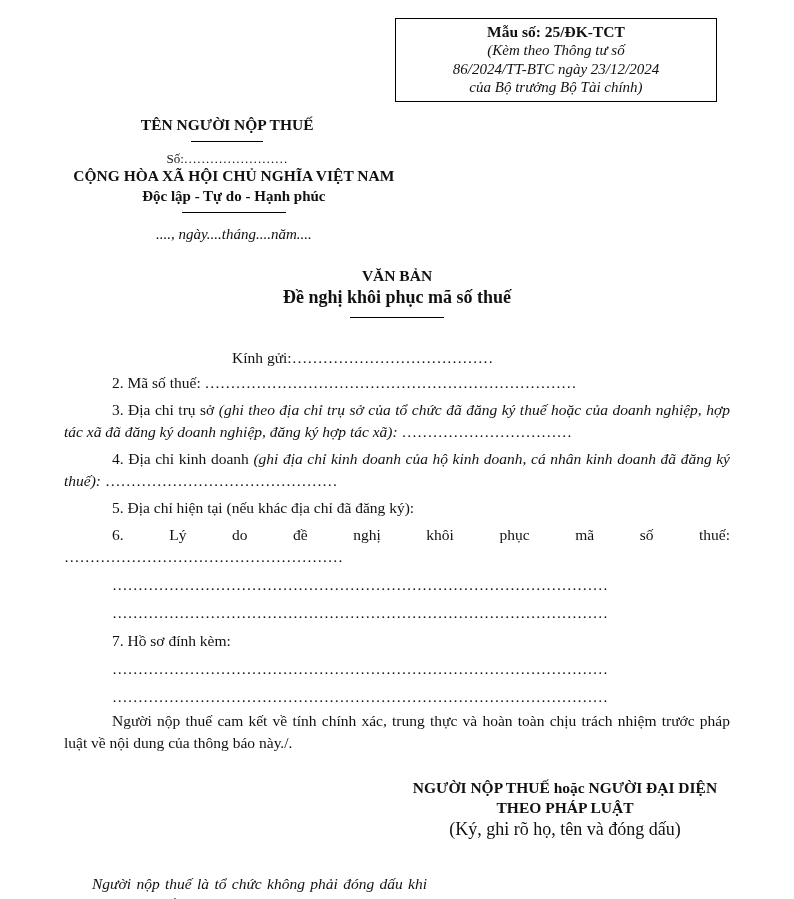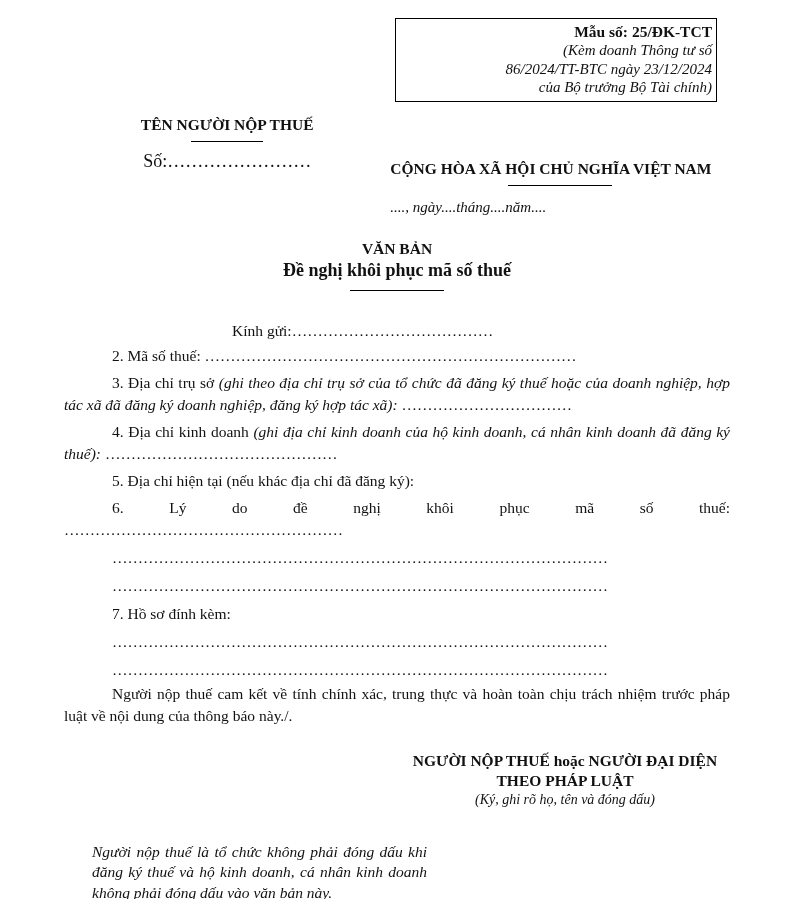--- a/index.html
+++ b/index.html
@@ -9,31 +9,31 @@
     font-family: "Liberation Serif", "DejaVu Serif", serif;
     color: #111111;
     overflow: hidden;
   }
   .page { width: 794px; height: 899px; padding: 18px 64px 0 64px; }
 
   
   .form-box {
     width: 322px; margin: 0 13px 0 auto;
     border: 1.5px solid #000;
-    text-align: right; padding: 3px 4px 4px;
+    text-align: center; padding: 3px 4px 4px;
   }
   .fb-title { font-weight: bold; font-size: 15.5px; line-height: 19px; }
   .fb-sub { font-style: italic; font-size: 15px; line-height: 18.5px; }
 
   
-  .header-row { display: flex; margin-top: 14px; }
+  .header-row { display: flex; margin-top: 14px; flex-direction: column; }
   .header-left { width: 49%; text-align: center; }
-  .header-right { width: 51%; text-align: left; margin-top: 44px; }
+  .header-right { width: 51%; text-align: center; }
   .hl-title { font-weight: bold; font-size: 15.5px; }
-  .hl-number { font-size: 18px; margin-top: 9px; }
+  .hl-number { font-size: 13px; margin-top: 9px; }
   .hr-line1 { font-weight: bold; font-size: 15.5px; }
   .hr-line2 { font-weight: bold; font-size: 15px; margin-top: 3px; }
   .hr-date { font-style: italic; font-size: 15px; margin-top: 13px; }
   .rule { border-top: 1.5px solid #000; height: 0; }
   .rule-left { width: 72px; margin: 7px auto 0; }
   .rule-right { width: 104px; margin: 7px auto 0; }
 
   
   .doc-title { text-align: center; margin-top: 24px; }
   .dt1 { font-weight: bold; font-size: 15.5px; }
@@ -58,47 +58,48 @@
   }
   .fill {
     font-size: 15.5px; line-height: 22px;
     margin: 6px 0 0 48px; width: 590px;
     white-space: nowrap; overflow: hidden;
   }
 
   
   .signature { width: 330px; margin: 24px 0 0 auto; text-align: center; }
   .sig-title { font-weight: bold; font-size: 15.5px; line-height: 20px; }
-  .sig-note { font-style: italic; font-size: 14px; margin-top: 1px; }
+  .sig-note { font-size: 18px; margin-top: 1px; }
 
   
   .footnote { margin: 34px 0 0 28px; width: 335px; font-size: 15.5px; }
   .fn-label { font-weight: bold; font-style: italic; text-decoration: underline; }
   .fn-text { font-style: italic; line-height: 20.5px; text-align: justify; }
 </style>
 </head>
 <body>
 
 <div class="page">
 
   <div class="form-box">
     <div class="fb-title">Mẫu số: 25/ĐK-TCT</div>
-    <div class="fb-sub">(Kèm doanh Thông tư số</div>
+    <div class="fb-sub">(Kèm theo Thông tư số</div>
     <div class="fb-sub">86/2024/TT-BTC ngày 23/12/2024</div>
     <div class="fb-sub">của Bộ trưởng Bộ Tài chính)</div>
   </div>
 
   <div class="header-row">
     <div class="header-left">
       <div class="hl-title">TÊN NGƯỜI NỘP THUẾ</div>
       <div class="rule rule-left"></div>
       <div class="hl-number">Số:……………………</div>
     </div>
     <div class="header-right">
       <div class="hr-line1">CỘNG HÒA XÃ HỘI CHỦ NGHĨA VIỆT NAM</div>
+      <div class="hr-line2">Độc lập - Tự do - Hạnh phúc</div>
       <div class="rule rule-right"></div>
       <div class="hr-date">...., ngày....tháng....năm....</div>
     </div>
   </div>
 
   <div class="doc-title">
     <div class="dt1">VĂN BẢN</div>
     <div class="dt2">Đề nghị khôi phục mã số thuế</div>
     <div class="rule rule-title"></div>
   </div>

